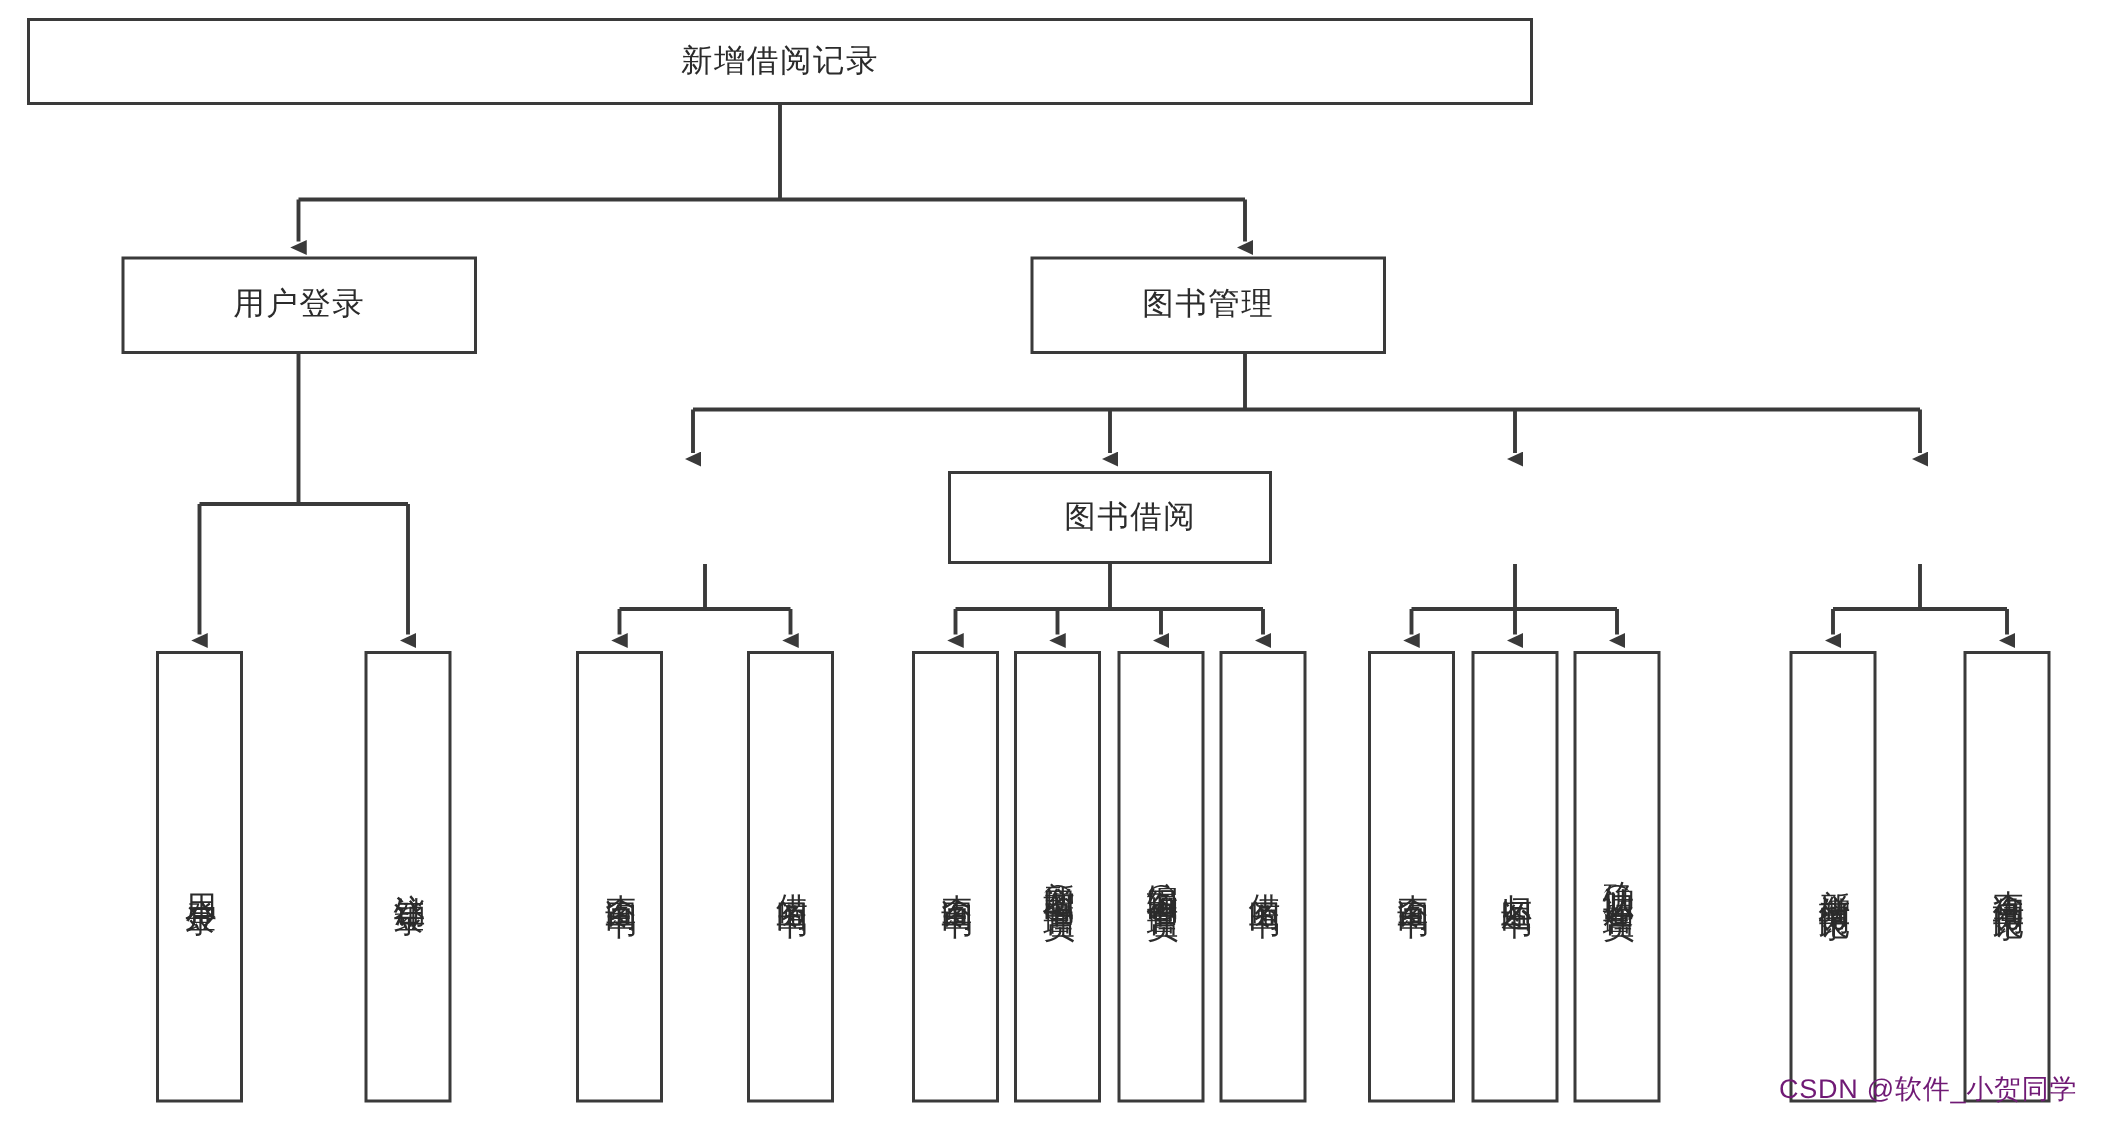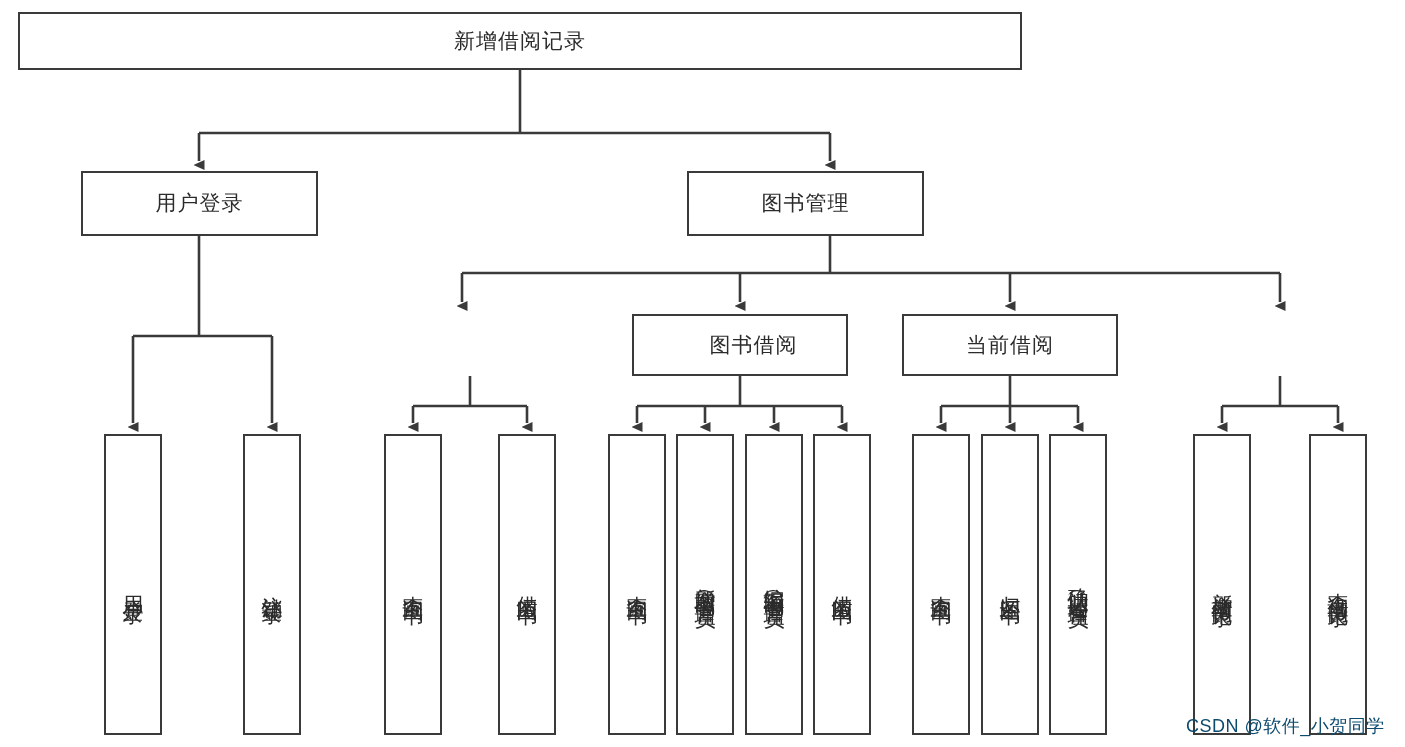--- a/index.html
+++ b/index.html
@@ -56,21 +56,21 @@
     max-height: 288px;
   }
   .node.leaf.tall .node-label {
     max-height: 292px;
   }
   .watermark {
     position: absolute;
     left: 1186px;
     top: 714px;
     font-size: 18px;
-    color: #0c4a6e;
+    color: #701a75;
     white-space: nowrap;
     letter-spacing: 0.5px;
   }
 </style>
 </head>
 <body>
 
 <div id="canvas">
 
   <svg class="edges" viewBox="0 0 1405 747">
@@ -133,23 +133,20 @@
 
   <div class="node" style="left:687px; top:171px; width:237px; height:65px;">
     <span class="node-label">图书管理</span>
   </div>
 
 
   <div class="node" style="left:632px; top:314px; width:216px; height:62px;padding-left:27px;">
     <span class="node-label">图书借阅</span>
   </div>
 
-  <div class="node" style="left:902px; top:314px; width:216px; height:62px;">
-    <span class="node-label">当前借阅</span>
-  </div>
 
 
   <div class="node leaf" style="left:104px; top:434px; width:58px; height:301px;">
     <span class="node-label">用户登录</span>
   </div>
   <div class="node leaf" style="left:243px; top:434px; width:58px; height:301px;">
     <span class="node-label">注销登录</span>
   </div>
 
   <div class="node leaf" style="left:384px; top:434px; width:58px; height:301px;">

